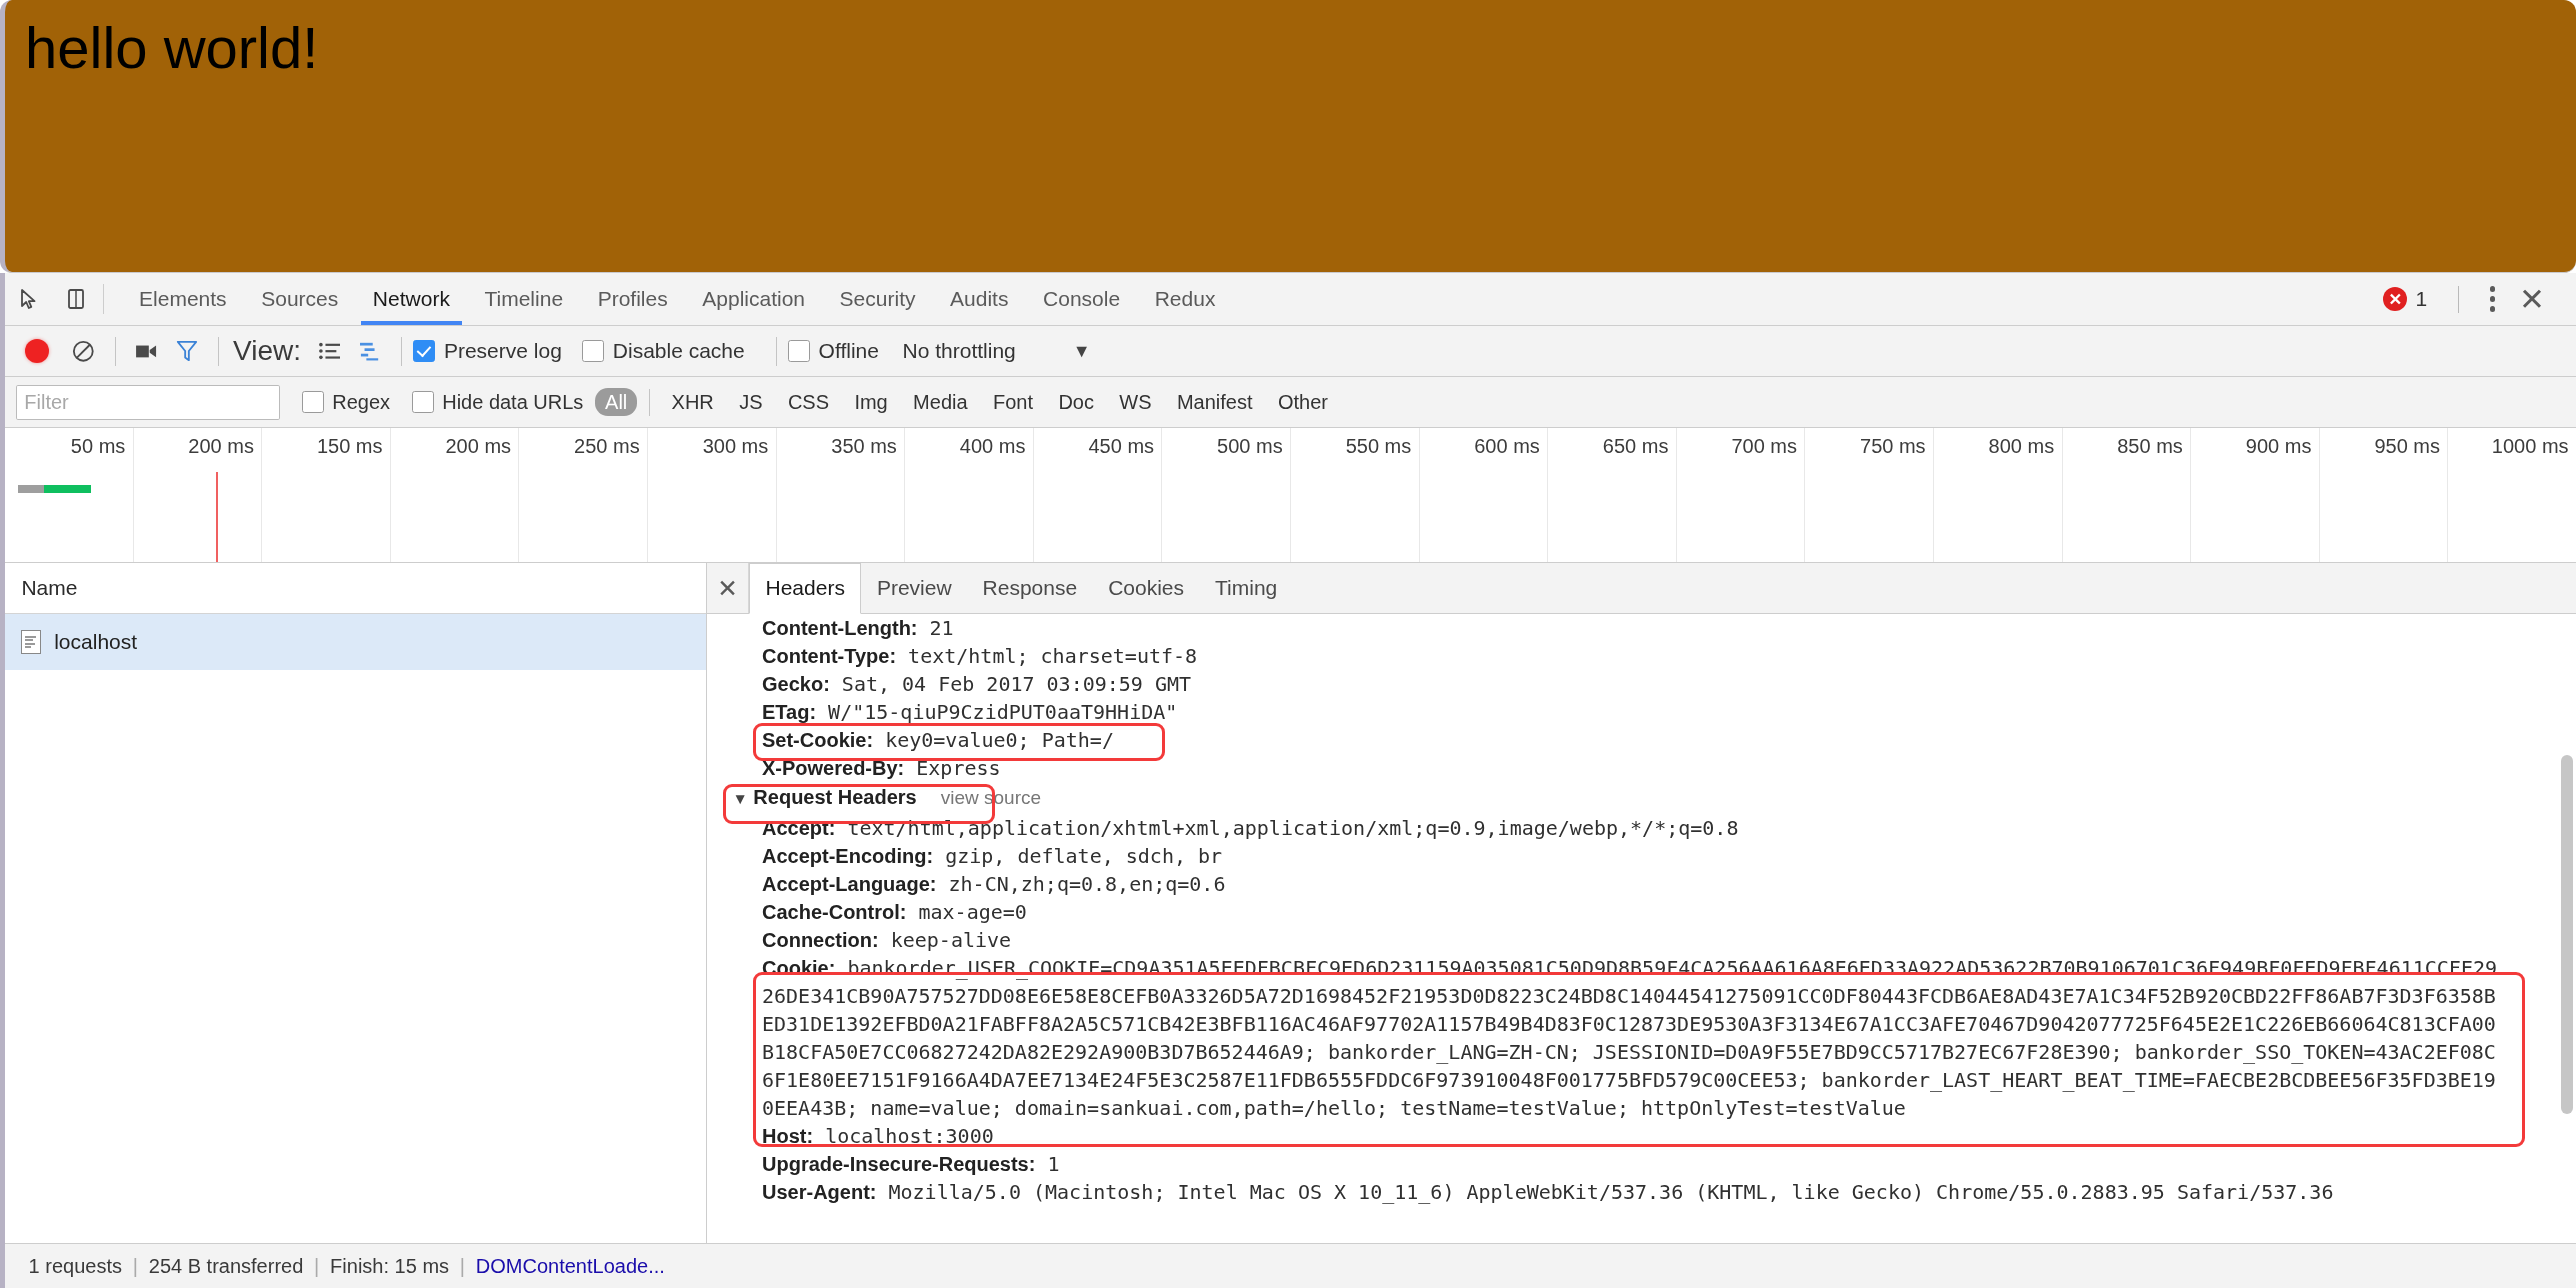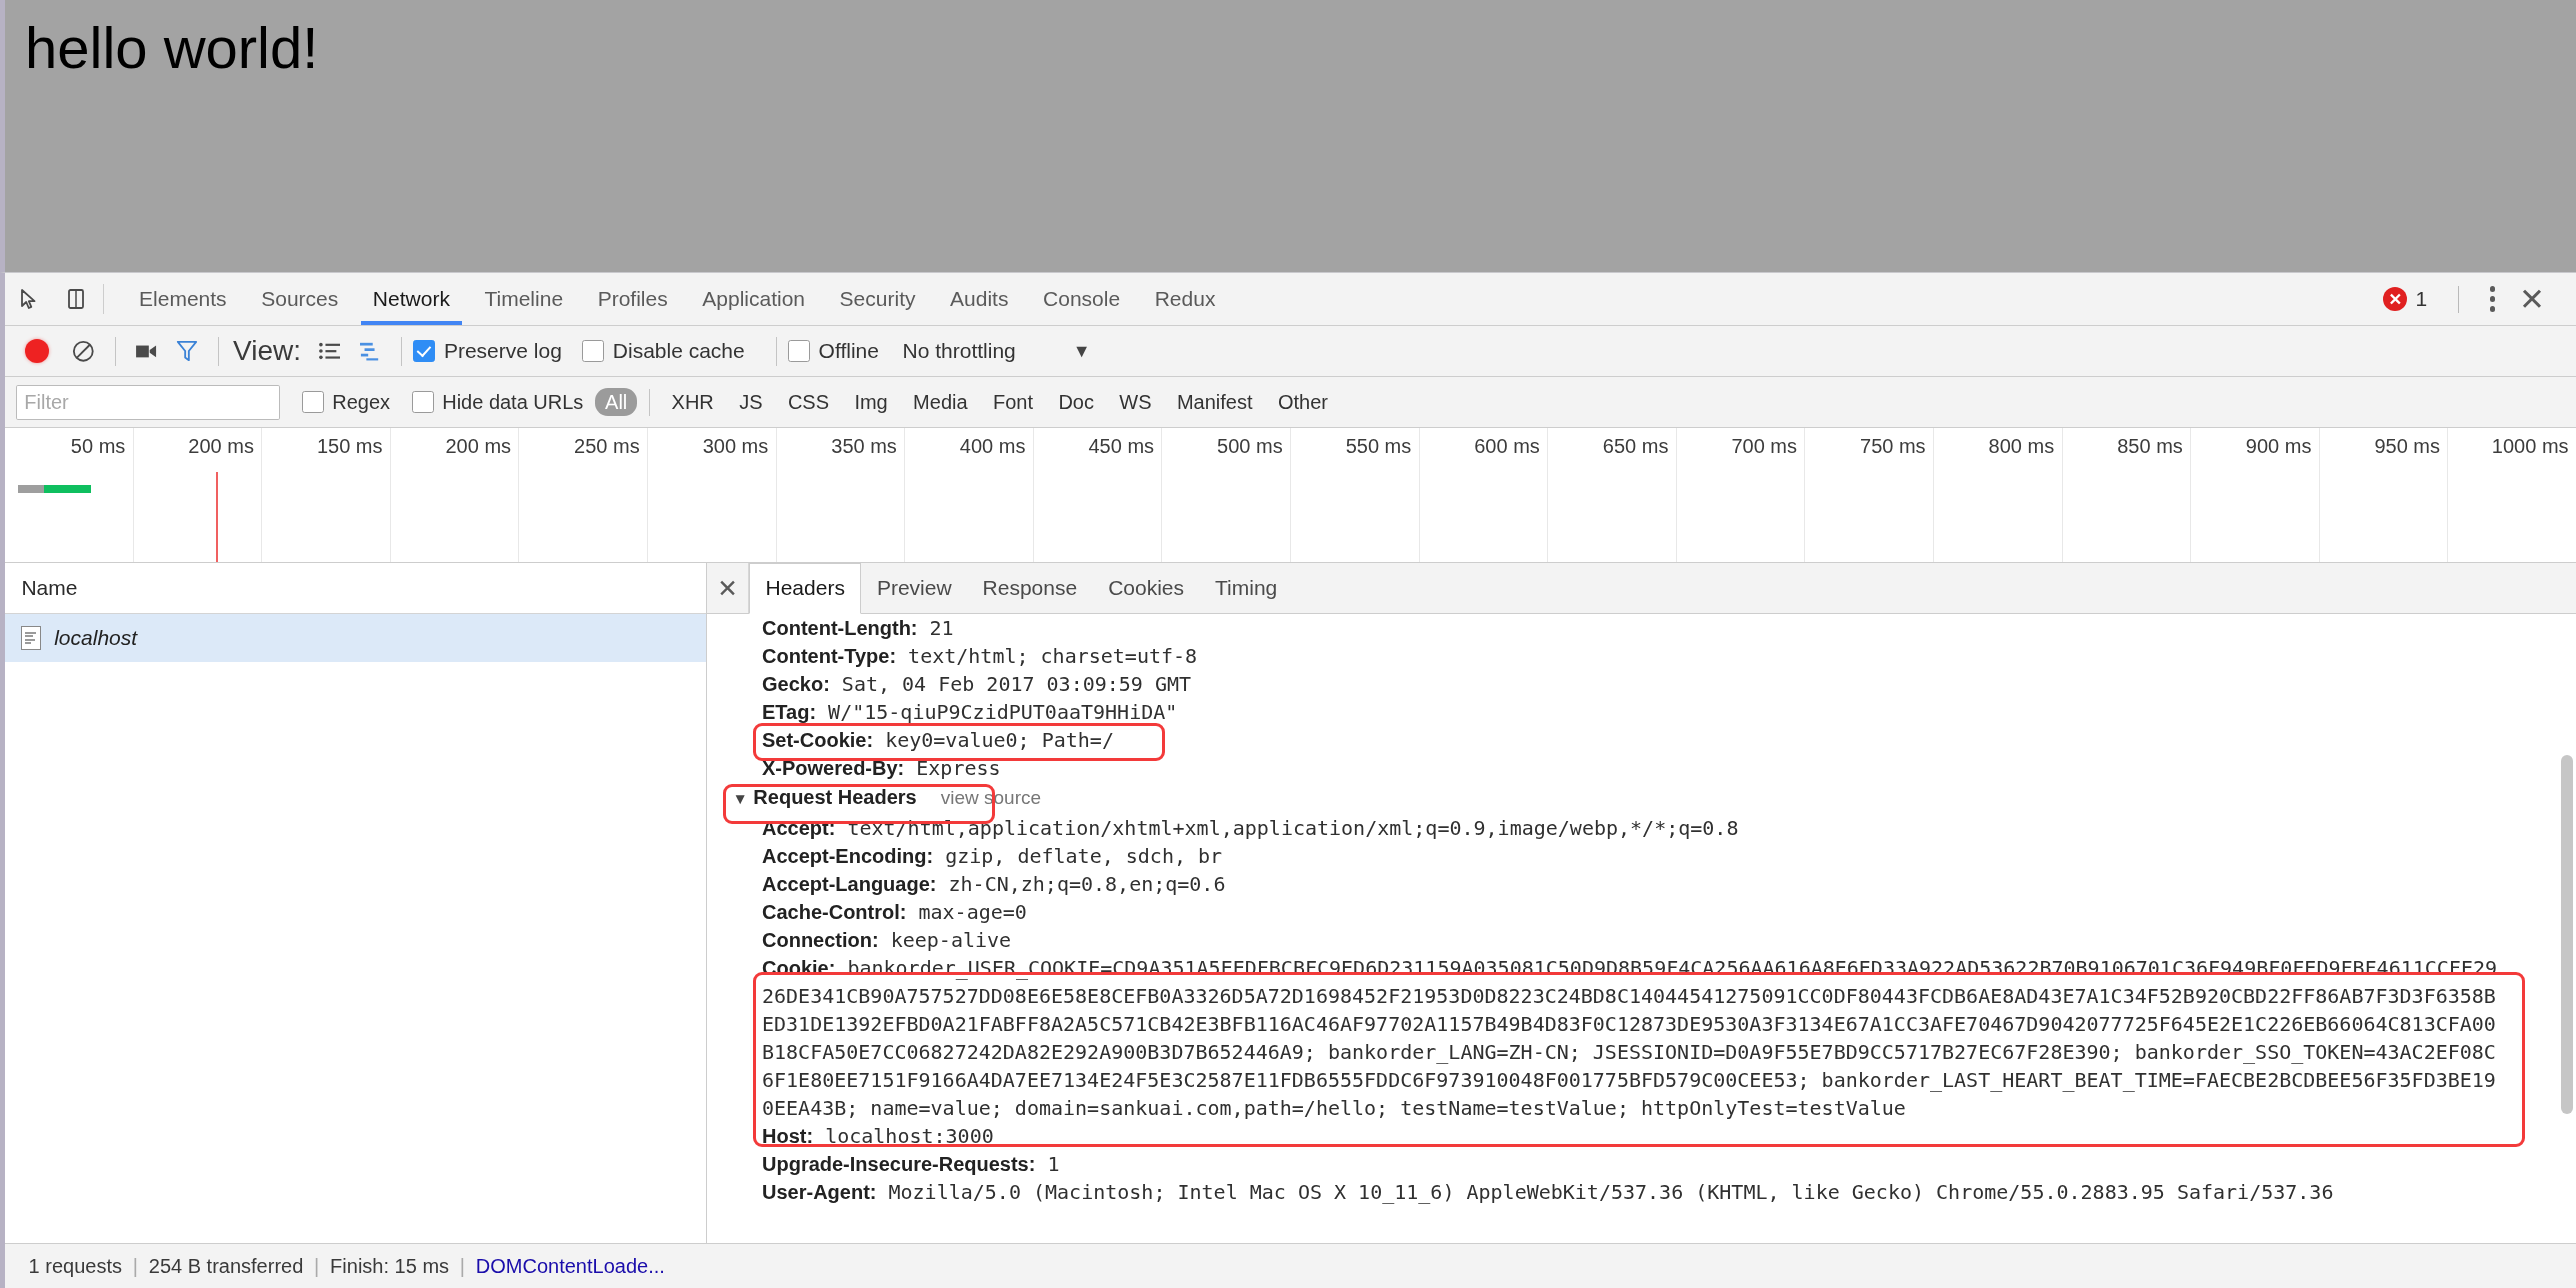--- a/index.html
+++ b/index.html
@@ -8,25 +8,26 @@
     width: 2576px; height: 1289px;
     overflow: hidden;
     background: #fff;
     font-family: "Liberation Sans", sans-serif;
   }
   #root { width: 2576px; height: 1289px; position: relative; display: flex; flex-direction: column; }
 
   
   .page-viewport {
     height: 273px;
-    background: #a3a3a3;
+    background: #a16207;
     border-bottom: 1.8px solid #c9c9cd;
     position: relative;
     flex: 0 0 273px;
     border-left: 5.5px solid #b7b2c4;
+    border-radius: 12px;
   }
   .page-heading {
     font-size: 58px;
     font-weight: 400;
     color: #000;
     margin: 16.4px 0 0 20px;
     line-height: 1.1;
     font-family: "Liberation Sans", sans-serif;
   }
 
@@ -205,27 +206,26 @@
   .req-head {
     height: 51px; flex: 0 0 51px;
     display: flex; align-items: center;
     padding-left: 16.4px;
     font-size: 21px; color: #2b2b2b;
     border-bottom: 0.9px solid #d4d4d4;
     background: #fff;
   }
   .req-list { flex: 1 1 auto; overflow: hidden; }
   .req-row {
-    height: 48px;
+    height: 56px;
     display: flex; align-items: center;
     padding-left: 16.4px;
     background: #dce9f8;
     cursor: pointer;
     gap: 12.8px;
-    font-style: italic;
   }
   .doc-icon {
     width: 20px; height: 24.6px;
     border: 1.4px solid #888; background: #fff;
     position: relative; flex: 0 0 auto;
     display: flex; flex-direction: column; justify-content: center; gap: 1.8px; padding: 2.7px 2.7px;
   }
   .doc-icon span { display: block; height: 1.8px; background: #9a9a9a; }
   .doc-icon span:nth-child(1) { width: 85%; }
   .doc-icon span:nth-child(2) { width: 60%; }

